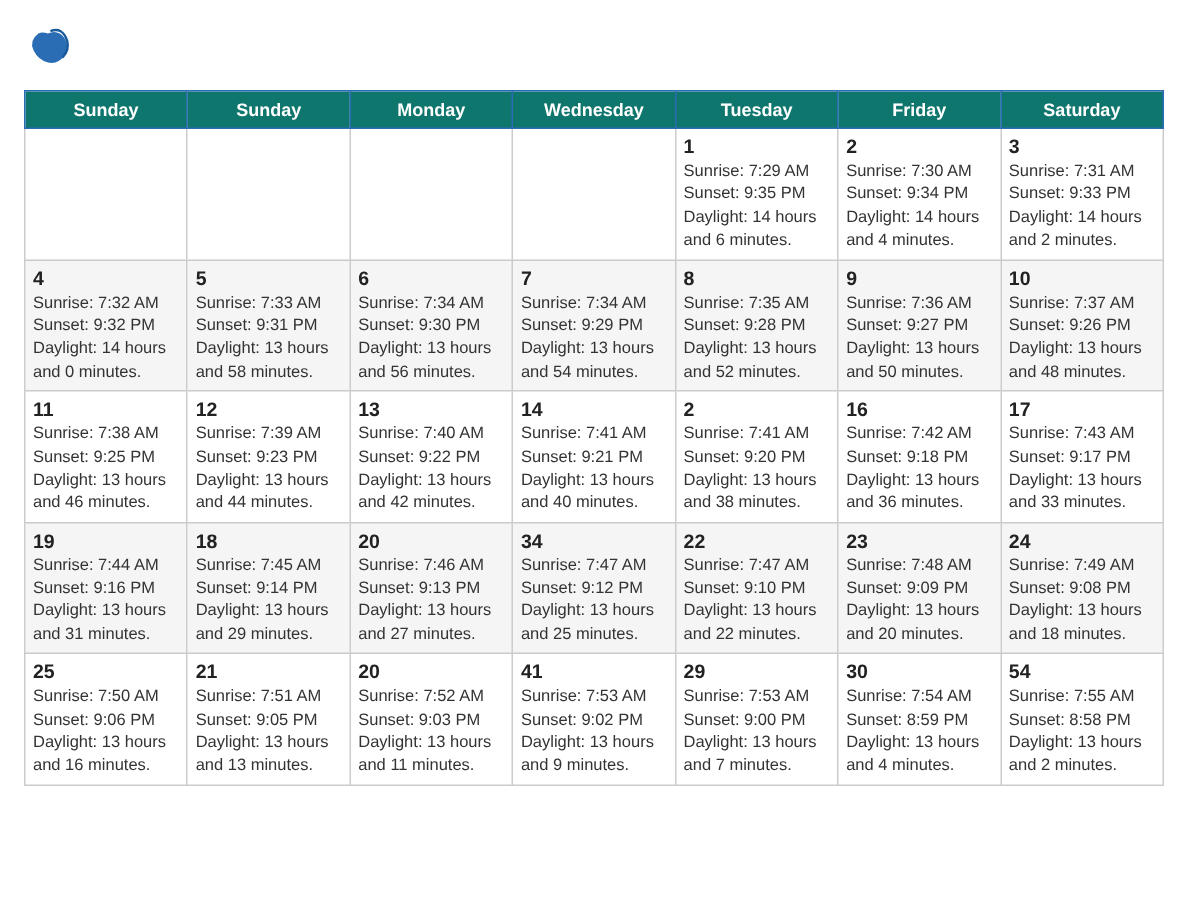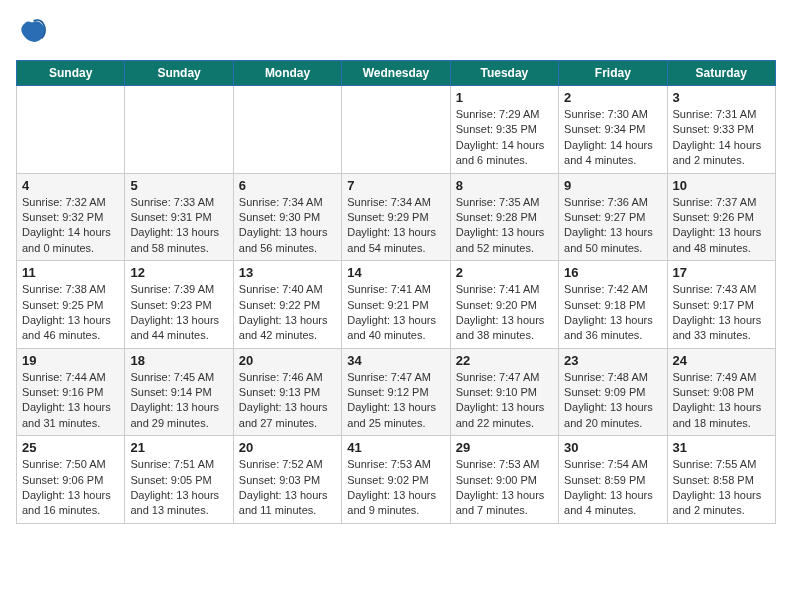--- a/index.html
+++ b/index.html
@@ -245,18 +245,18 @@
         </td>
         <td>
           <div class="day-num">29</div>
           <div class="day-detail">Sunrise: 7:53 AM<br>Sunset: 9:00 PM<br>Daylight: 13 hours and 7 minutes.</div>
         </td>
         <td>
           <div class="day-num">30</div>
           <div class="day-detail">Sunrise: 7:54 AM<br>Sunset: 8:59 PM<br>Daylight: 13 hours and 4 minutes.</div>
         </td>
         <td>
-          <div class="day-num">31</div>
+          <div class="day-num">54</div>
           <div class="day-detail">Sunrise: 7:55 AM<br>Sunset: 8:58 PM<br>Daylight: 13 hours and 2 minutes.</div>
         </td>
       </tr>
     </tbody>
 </table>
 
 </body></html>

